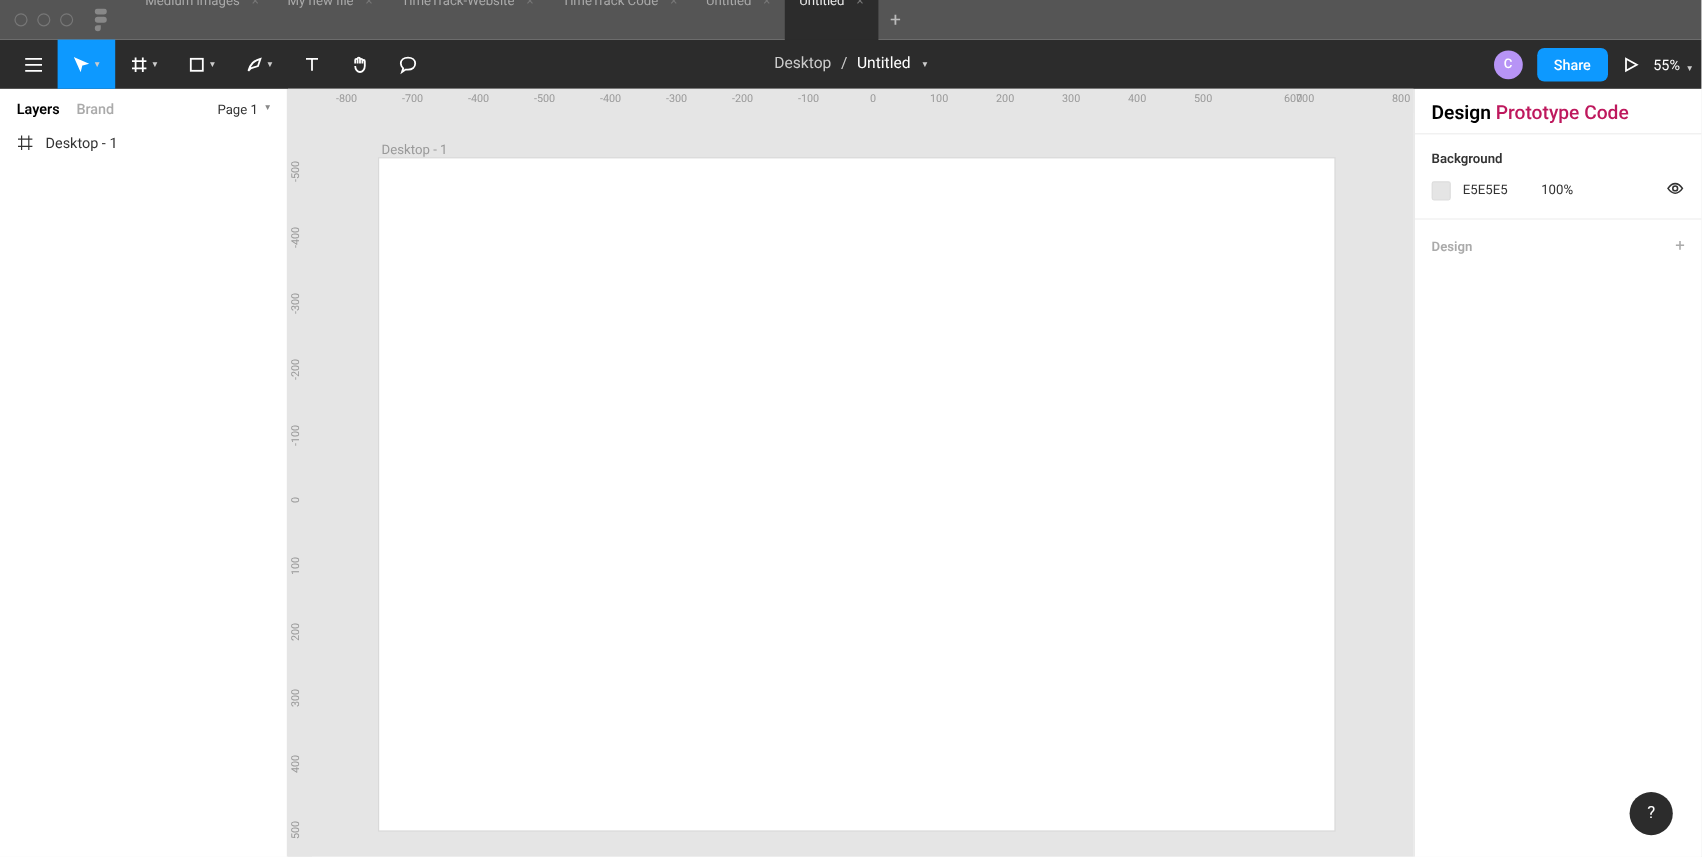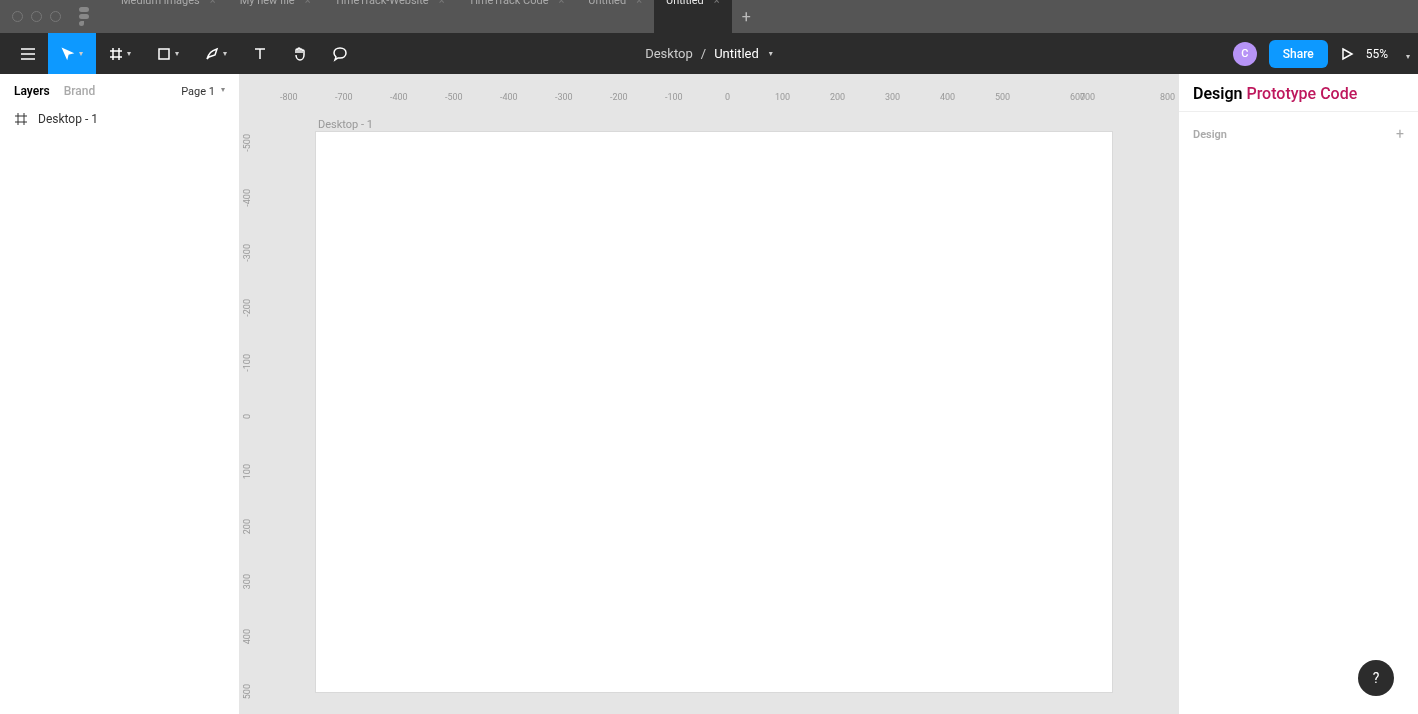--- a/index.html
+++ b/index.html
@@ -22,38 +22,38 @@
 .tool-group-left{display:flex;align-items:center;gap:0;}
 .tool-btn{width:40px;height:41px;display:flex;align-items:center;justify-content:center;cursor:pointer;color:#fff;}
 .tool-btn.wide{width:48px;gap:2px;}
 .tool-btn.active{background:#0d99ff;}
 .chev{font-size:8px;color:#ccc;margin-left:2px;}
 .breadcrumb{position:absolute;left:50%;transform:translateX(-50%);display:flex;align-items:center;color:#ccc;font-size:13px;gap:8px;}
 .breadcrumb .current{color:#fff;}
 .toolbar-right{margin-left:auto;display:flex;align-items:center;gap:12px;}
 .avatar{width:24px;height:24px;border-radius:50%;background:#b794f6;color:#fff;display:flex;align-items:center;justify-content:center;font-size:11px;font-weight:500;}
 .share-btn{background:#0d99ff;color:#fff;border:none;padding:7px 14px;border-radius:6px;font-size:12px;font-weight:500;cursor:pointer;}
-.zoom{color:#fff;font-size:12px;display:flex;align-items:flex-end;gap:16px;}
+.zoom{color:#fff;font-size:12px;display:flex;align-items:flex-end;gap:4px;}
 
 
 .main{display:flex;height:calc(714px - 74px);}
 
 
 .left-panel{width:240px;background:#fff;border-right:1px solid #e5e5e5;display:flex;flex-direction:column;}
 .panel-tabs{display:flex;align-items:center;padding:10px 14px 8px;gap:14px;font-size:12px;}
 .panel-tab{color:#aaa;cursor:pointer;font-weight:500;}
 .panel-tab.active{color:#000;font-weight:600;}
 .page-selector{margin-left:auto;display:flex;gap:4px;color:#333;font-size:11px;cursor:pointer;}
 .layer-item{display:flex;align-items:center;padding:6px 14px;gap:10px;font-size:12px;color:#333;cursor:pointer;}
 .frame-icon{width:14px;height:14px;}
 
 
 .canvas-area{flex:1;position:relative;background:#e5e5e5;overflow:hidden;}
 .ruler-h{position:absolute;top:0;left:20px;right:0;height:20px;background:#e5e5e5;display:flex;font-size:9px;color:#999;}
-.ruler-h-tick{position:absolute;top:4px;margin-top:14px;}
+.ruler-h-tick{position:absolute;top:4px;}
 .ruler-v{position:absolute;top:20px;left:0;width:20px;bottom:0;background:#e5e5e5;}
 .ruler-v-tick{position:absolute;left:2px;font-size:9px;color:#999;writing-mode:vertical-rl;transform:rotate(180deg);}
 .canvas-corner{position:absolute;top:0;left:0;width:20px;height:20px;background:#e5e5e5;}
 .frame-label{position:absolute;top:44px;left:78px;font-size:11px;color:#999;}
 .artboard{position:absolute;top:58px;left:76px;width:796px;height:560px;background:#fff;box-shadow:0 0 0 1px rgba(0,0,0,0.05);}
 
 
 .right-panel{width:240px;background:#fff;border-left:1px solid #e5e5e5;}
 .right-tabs{display:flex;padding:10px 14px 8px;gap:4px;font-size:16px;border-bottom:1px solid #eee;}
 .right-tab{color:#be185d;cursor:pointer;font-weight:500;}
@@ -240,20 +240,34 @@
     <div class="frame-label">Desktop - 1</div>
     <div class="artboard"></div>
   </div>
 
   <div class="right-panel">
     <div class="right-tabs">
       <span class="right-tab active">Design</span>
       <span class="right-tab">Prototype</span>
       <span class="right-tab">Code</span>
     </div>
+    <div class="prop-section">
+      <div class="prop-title">Background</div>
+      <div class="bg-row">
+        <div class="color-swatch"></div>
+        <span>E5E5E5</span>
+        <span class="bg-opacity">100%</span>
+        <span class="eye-icon">
+          <svg width="16" height="16" viewBox="0 0 16 16" stroke="#333" fill="none" stroke-width="1.3">
+              <path d="M2 8c2-3 4-4 6-4s4 1 6 4c-2 3-4 4-6 4s-4-1-6-4z"></path>
+              <circle cx="8" cy="8" r="2"></circle>
+            </svg>
+        </span>
+      </div>
+    </div>
     <div class="export-section">
       <span class="export-title">Design</span>
       <span class="plus">+</span>
     </div>
   </div>
 
 </div>
 
 <div class="help-btn">?</div>
 

